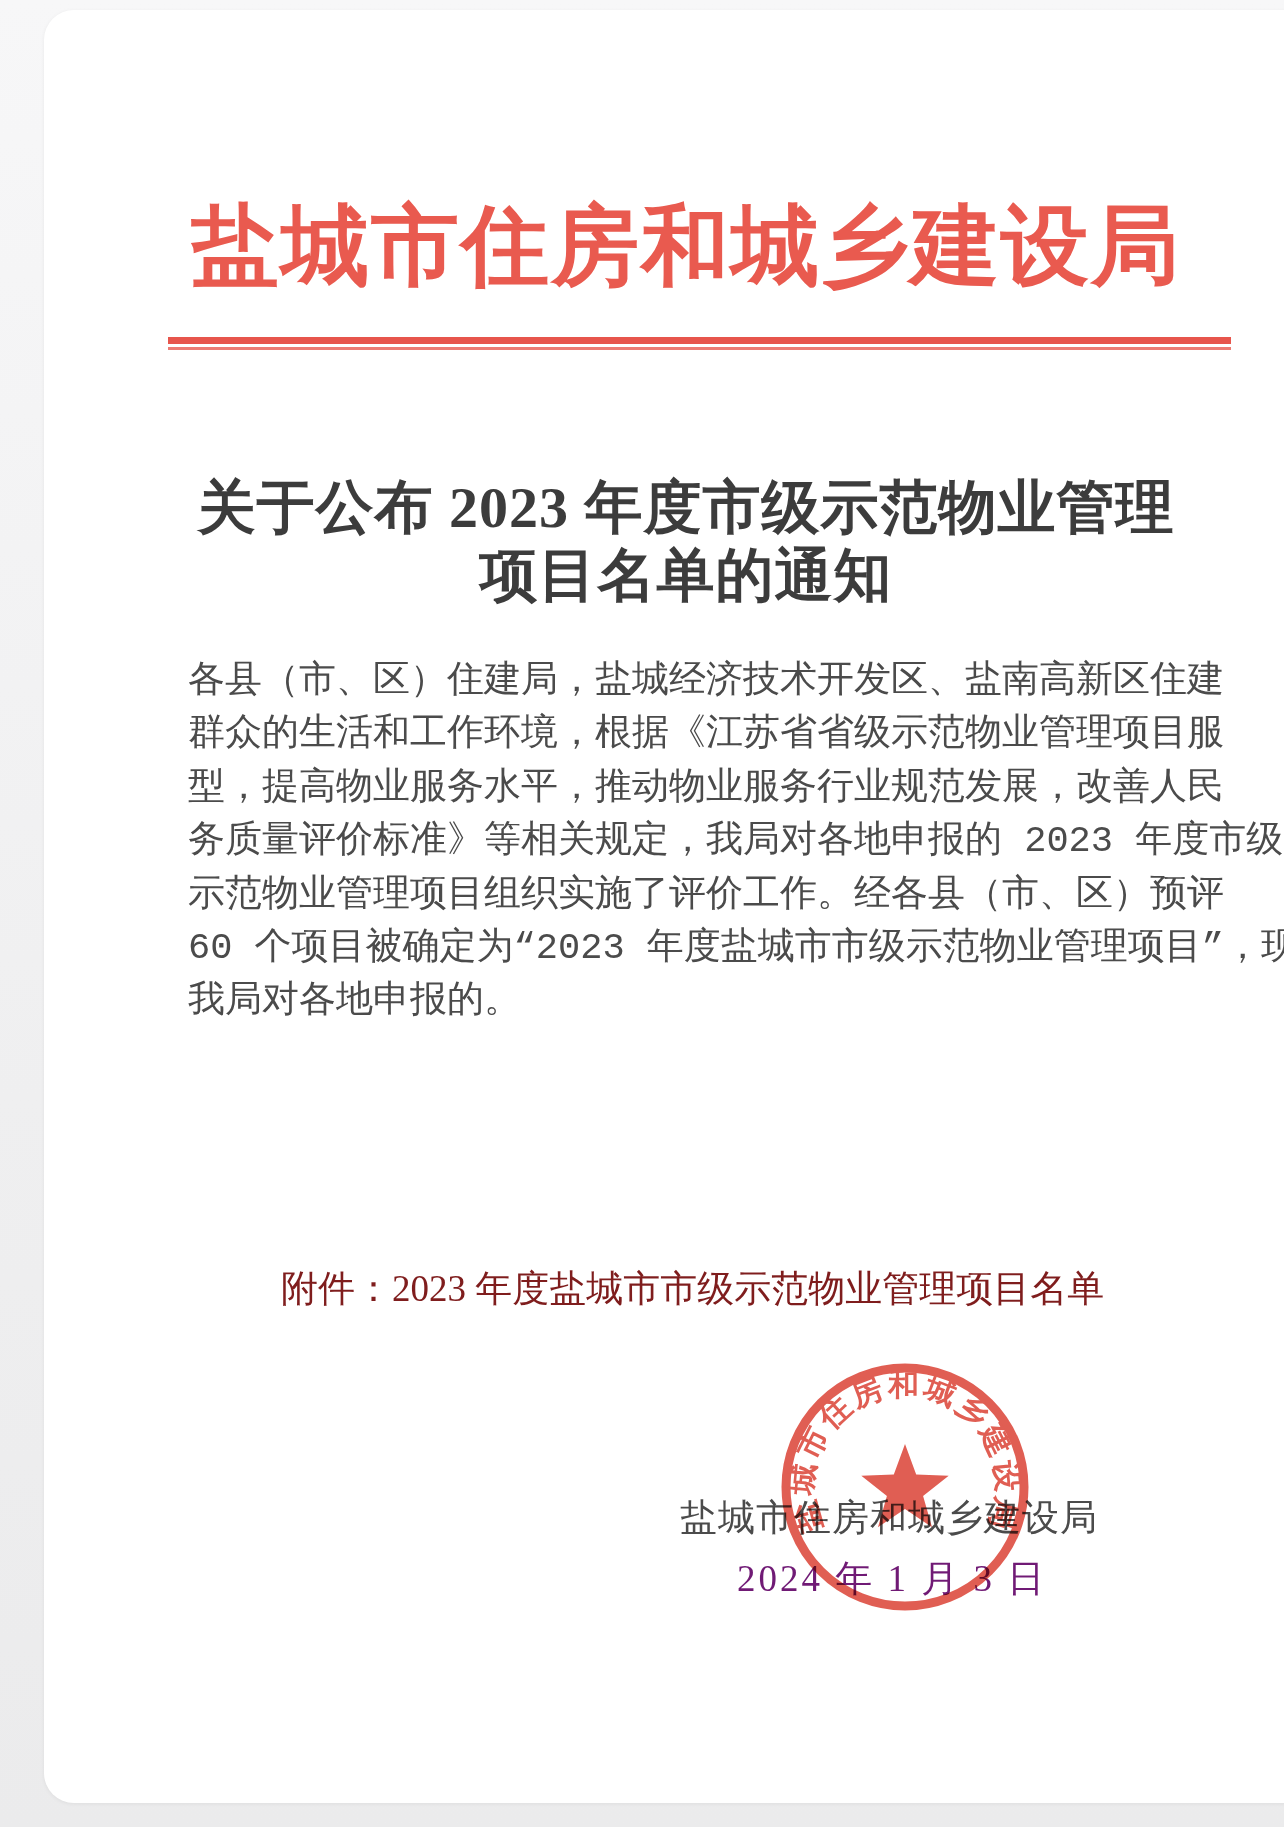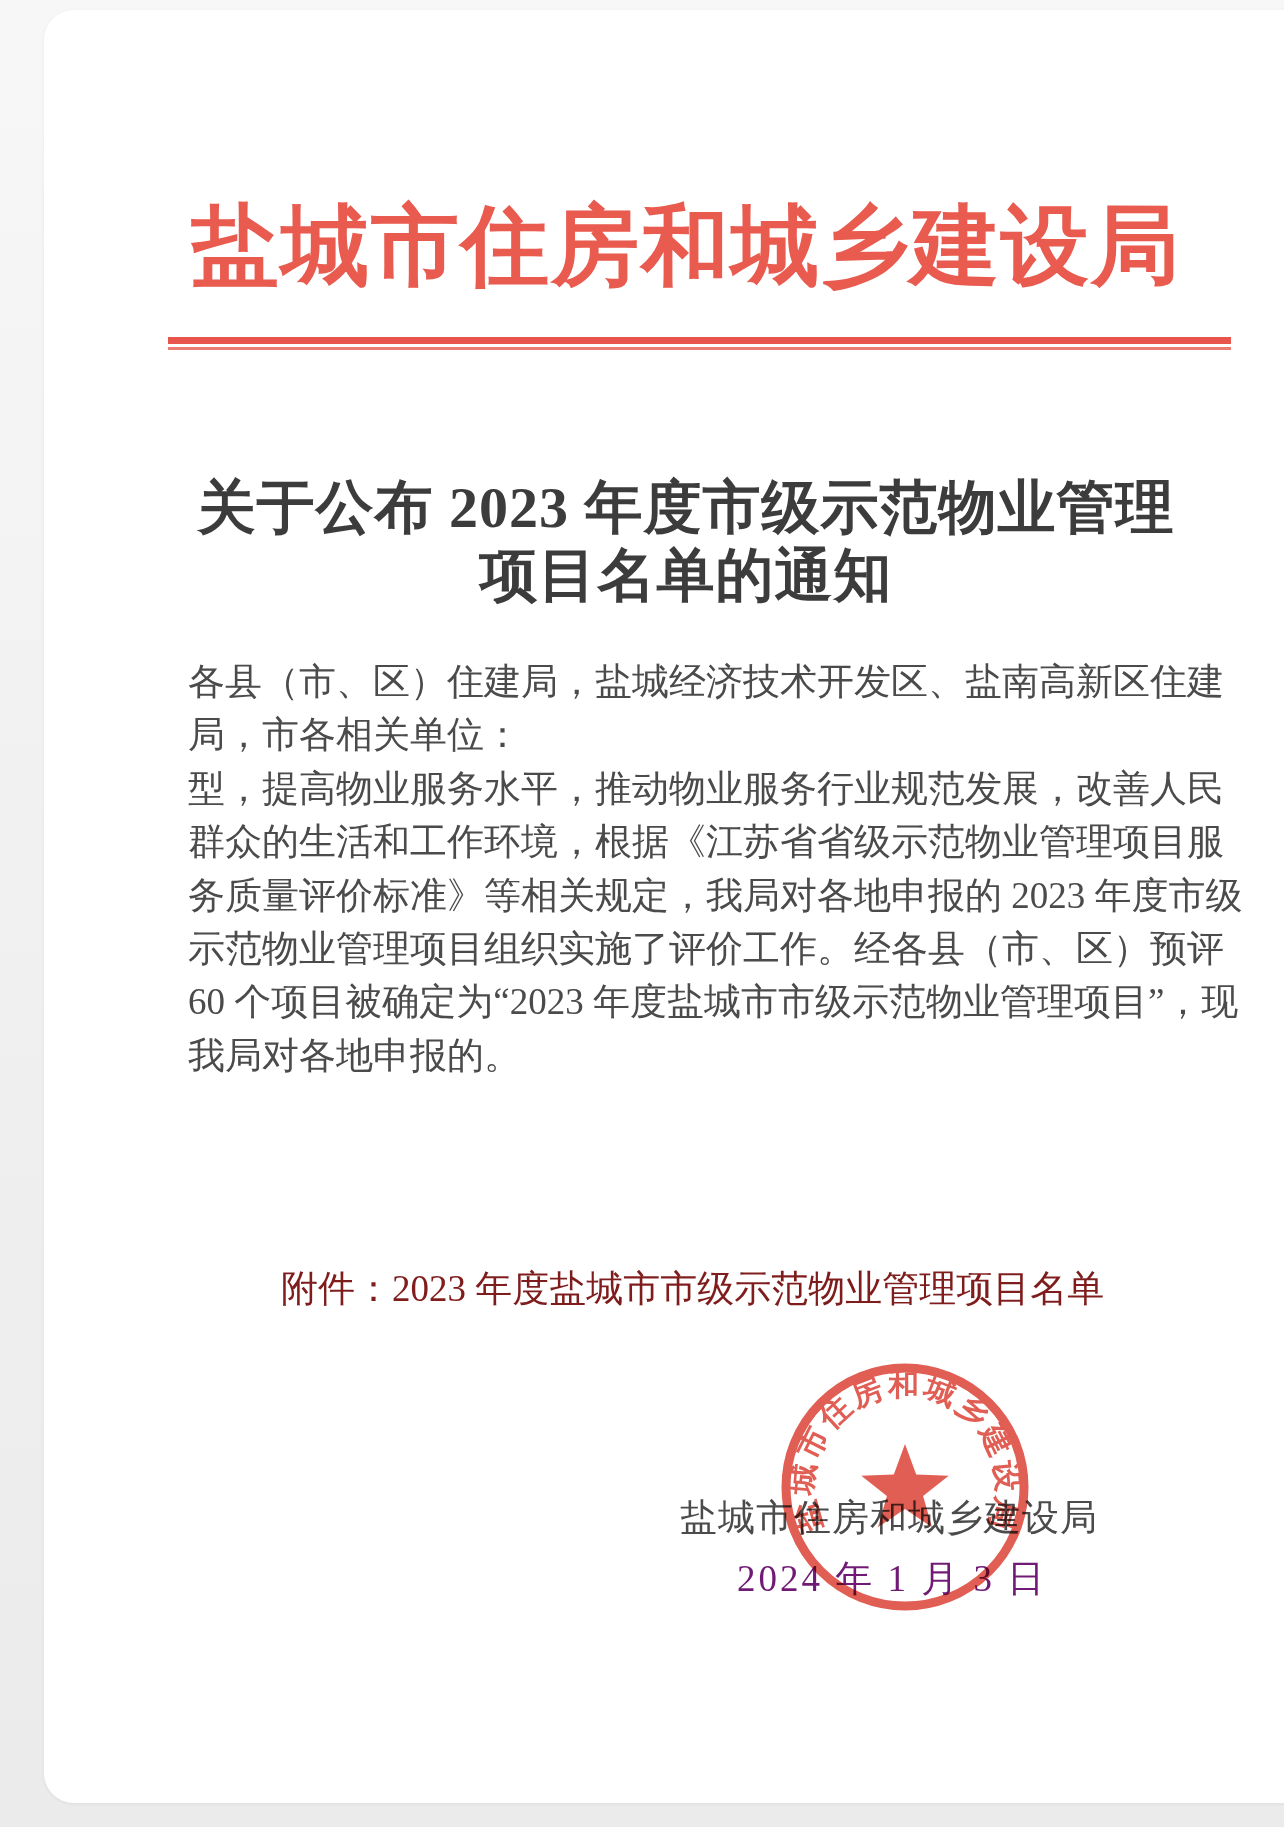--- a/index.html
+++ b/index.html
@@ -35,20 +35,21 @@
     letter-spacing:1px;
   }
   .body-block{
     position:absolute;left:144px;top:645px;width:1000px;
     color:#4b4b4b;
   }
   .bodyline{
     height:53.4px;line-height:53.4px;font-size:37px;
     text-align:justify;text-align-last:justify;
     white-space:nowrap;
+    font-family:Liberation Mono, monospace;
   }
   .bodyline.para-end{text-align-last:left;}
   .bodyline.indent{padding-left:93px;}
   .attachment{
     position:absolute;left:144px;top:1252px;width:1000px;
     padding-left:93px;box-sizing:border-box;
     font-size:37px;line-height:53.4px;color:#7f1d1d;
     white-space:nowrap;
   }
   .signature{
@@ -83,23 +84,22 @@
     <div class="thin"></div>
   </div>
 
   <div class="doc-title">
     <div>关于公布 2023 年度市级示范物业管理</div>
     <div>项目名单的通知</div>
   </div>
 
   <div class="body-block">
     <div class="bodyline">各县（市、区）住建局，盐城经济技术开发区、盐南高新区住建</div>
-    <div class="bodyline para-end">局，市各相关单位：</div>
+    <div class="bodyline">群众的生活和工作环境，根据《江苏省省级示范物业管理项目服</div>
     <div class="bodyline">型，提高物业服务水平，推动物业服务行业规范发展，改善人民</div>
-    <div class="bodyline">群众的生活和工作环境，根据《江苏省省级示范物业管理项目服</div>
     <div class="bodyline">务质量评价标准》等相关规定，我局对各地申报的 2023 年度市级</div>
     <div class="bodyline">示范物业管理项目组织实施了评价工作。经各县（市、区）预评</div>
     <div class="bodyline">60 个项目被确定为“2023 年度盐城市市级示范物业管理项目”，现</div>
     <div class="bodyline para-end">我局对各地申报的。</div>
   </div>
 
   <div class="attachment">附件：2023 年度盐城市市级示范物业管理项目名单</div>
 
   <div class="signature">盐城市住房和城乡建设局</div>
 

